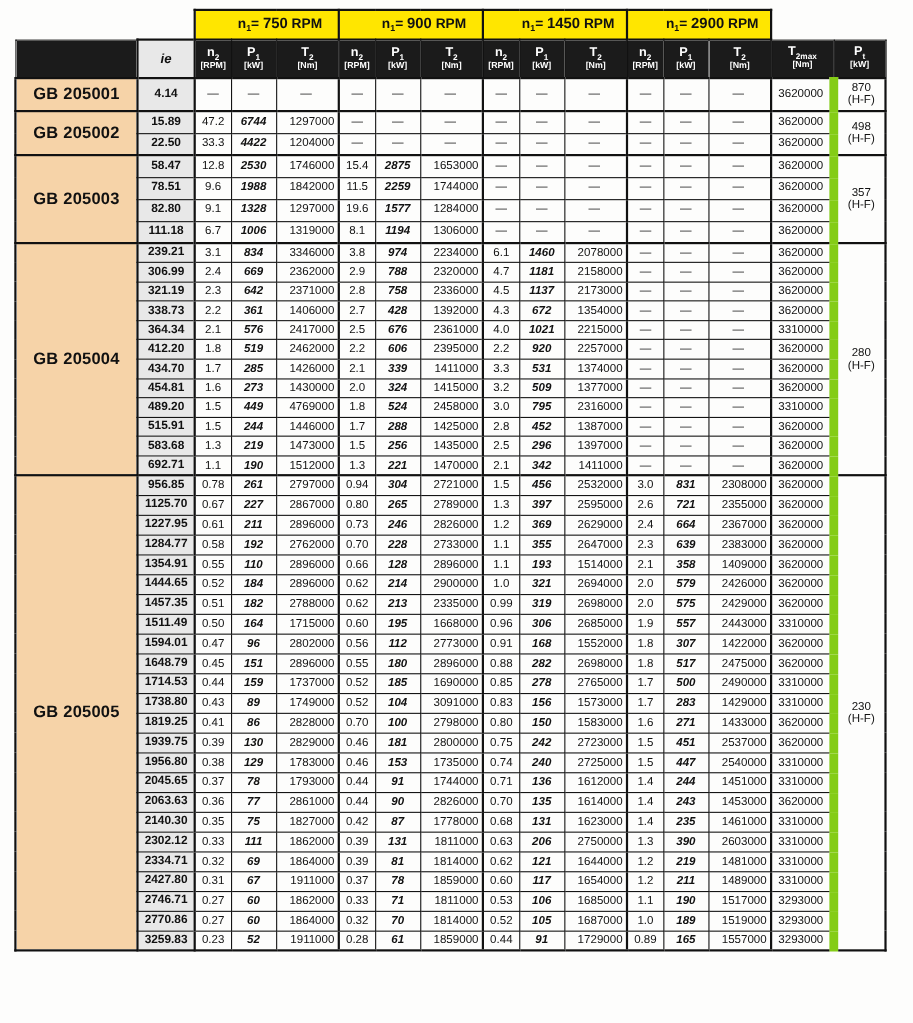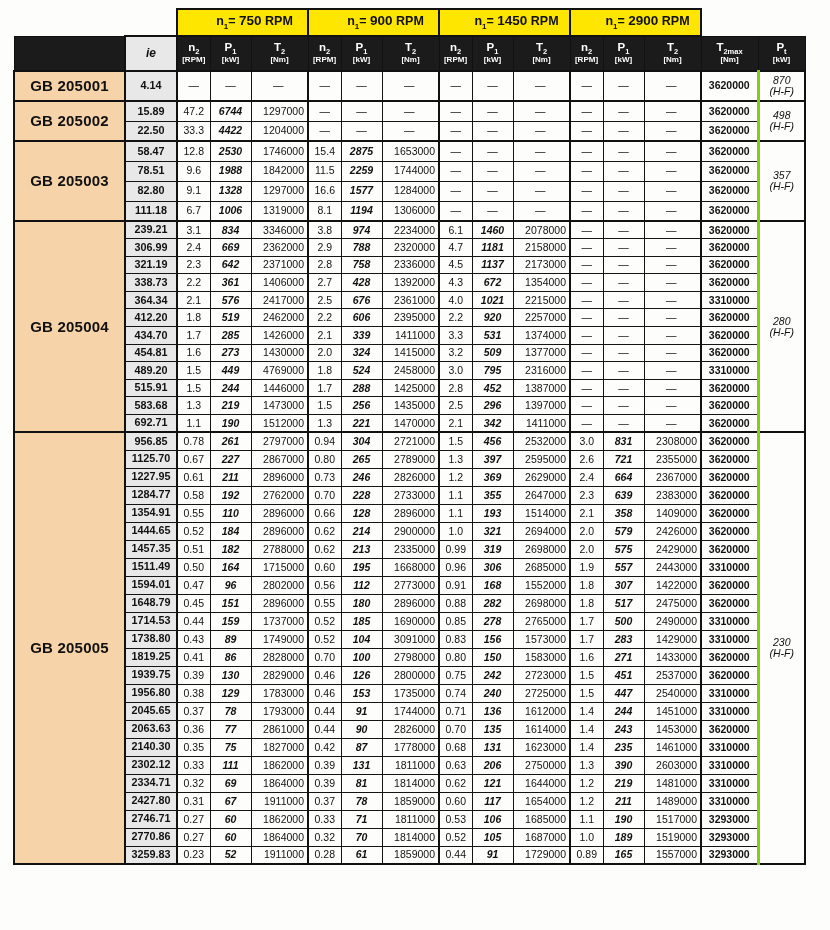--- a/index.html
+++ b/index.html
@@ -17,22 +17,22 @@
   tr.speed-row sub{font-size:8px;}
   tr.cols-row td{background:#1b1b1b;color:#fff;font-weight:700;height:33px;border:1px solid #111;border-bottom:2px solid #111;}
   tr.cols-row td.ie-h{background:#E8E8E8;color:#111;font-size:12px;font-style:italic;font-weight:700;border:2px solid #111;}
   .h-sym{font-size:11.5px;line-height:1;} .h-sym sub{font-size:7.5px;}
   .h-unit{font-size:8px;font-weight:700;line-height:1.1;}
   td.model{background:#F6D3A8;font-weight:700;font-size:15px;border:2px solid #111;letter-spacing:.2px;}
   td.ie{background:#E8E8E8;font-weight:700;font-size:10.8px;border-left:2px solid #111;border-right:2px solid #111;}
   td.n2{border-left:2px solid #111;}
   td.p1{font-weight:700;font-style:italic;}
   td.t2{text-align:right;padding-right:3px;}
-  td.t2max{border-left:2px solid #111;border-right:3px solid #84cc16;font-weight:bold;}
-  td.pt{border:2px solid #111;font-size:10.5px;font-style:italic;}
+  td.t2max{border-left:2px solid #111;border-right:8px solid #84cc16;}
+  td.pt{border:2px solid #111;font-size:10.5px;}
   tr.group-start td{border-top:2px solid #111;}
   tr.last td{border-bottom:2px solid #111;}
   tr.grp-0{height:30px;} tr.grp-1{height:20px;} tr.grp-2{height:20px;}
   tr.grp-3{height:17.6px;} tr.grp-4{height:18px;}
 </style>
 </head>
 <body>
 
 <div class="wrap">
   <table>
@@ -218,21 +218,21 @@
           <td class="n2" style="text-align: center; font-style: normal; font-weight: 400;">—</td>
           <td class="p1" style="text-align: center; font-style: normal; font-weight: 400;">—</td>
           <td class="t2" style="text-align: center; font-style: normal; font-weight: 400;">—</td>
           <td class="t2max">3620000</td>
         </tr>
         <tr class="grp-2">
           <td class="ie">82.80</td>
           <td class="n2">9.1</td>
           <td class="p1">1328</td>
           <td class="t2">1297000</td>
-          <td class="n2">16.6</td>
+          <td class="n2">19.6</td>
           <td class="p1">1577</td>
           <td class="t2">1284000</td>
           <td class="n2" style="text-align: center; font-style: normal; font-weight: 400;">—</td>
           <td class="p1" style="text-align: center; font-style: normal; font-weight: 400;">—</td>
           <td class="t2" style="text-align: center; font-style: normal; font-weight: 400;">—</td>
           <td class="n2" style="text-align: center; font-style: normal; font-weight: 400;">—</td>
           <td class="p1" style="text-align: center; font-style: normal; font-weight: 400;">—</td>
           <td class="t2" style="text-align: center; font-style: normal; font-weight: 400;">—</td>
           <td class="t2max">3620000</td>
         </tr>
@@ -661,21 +661,21 @@
           <td class="p1">271</td>
           <td class="t2">1433000</td>
           <td class="t2max">3620000</td>
         </tr>
         <tr class="grp-4">
           <td class="ie">1939.75</td>
           <td class="n2">0.39</td>
           <td class="p1">130</td>
           <td class="t2">2829000</td>
           <td class="n2">0.46</td>
-          <td class="p1">126</td>
+          <td class="p1">181</td>
           <td class="t2">2800000</td>
           <td class="n2">0.75</td>
           <td class="p1">242</td>
           <td class="t2">2723000</td>
           <td class="n2">1.5</td>
           <td class="p1">451</td>
           <td class="t2">2537000</td>
           <td class="t2max">3620000</td>
         </tr>
         <tr class="grp-4">

